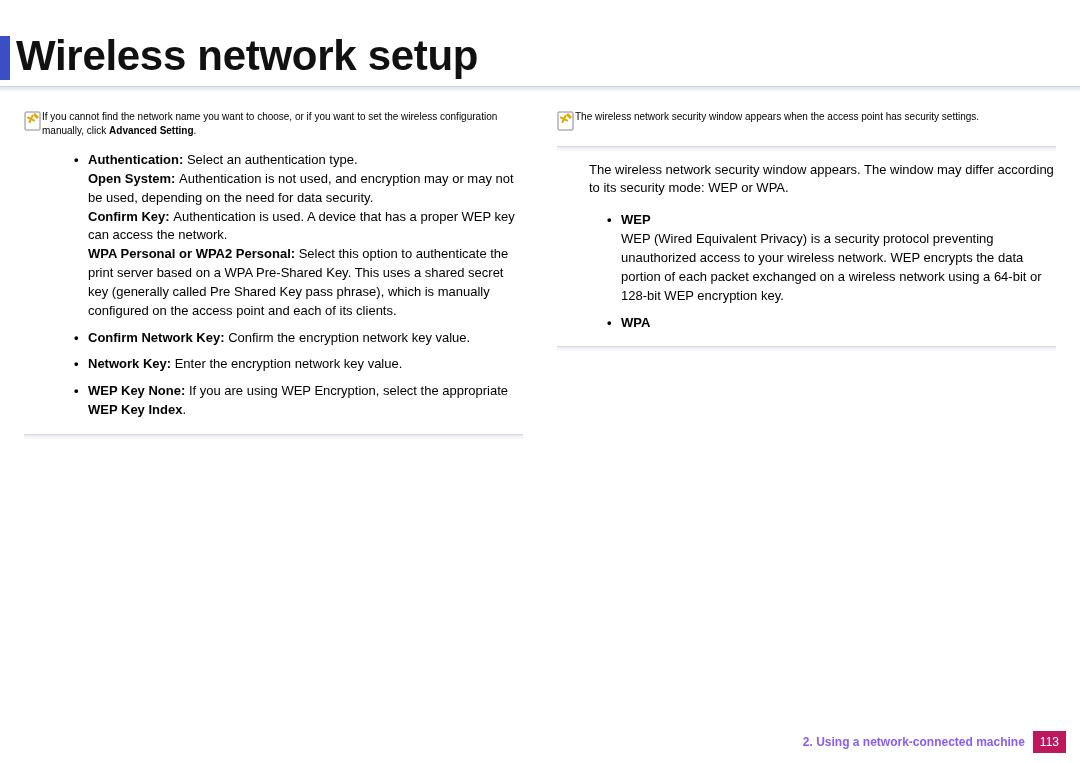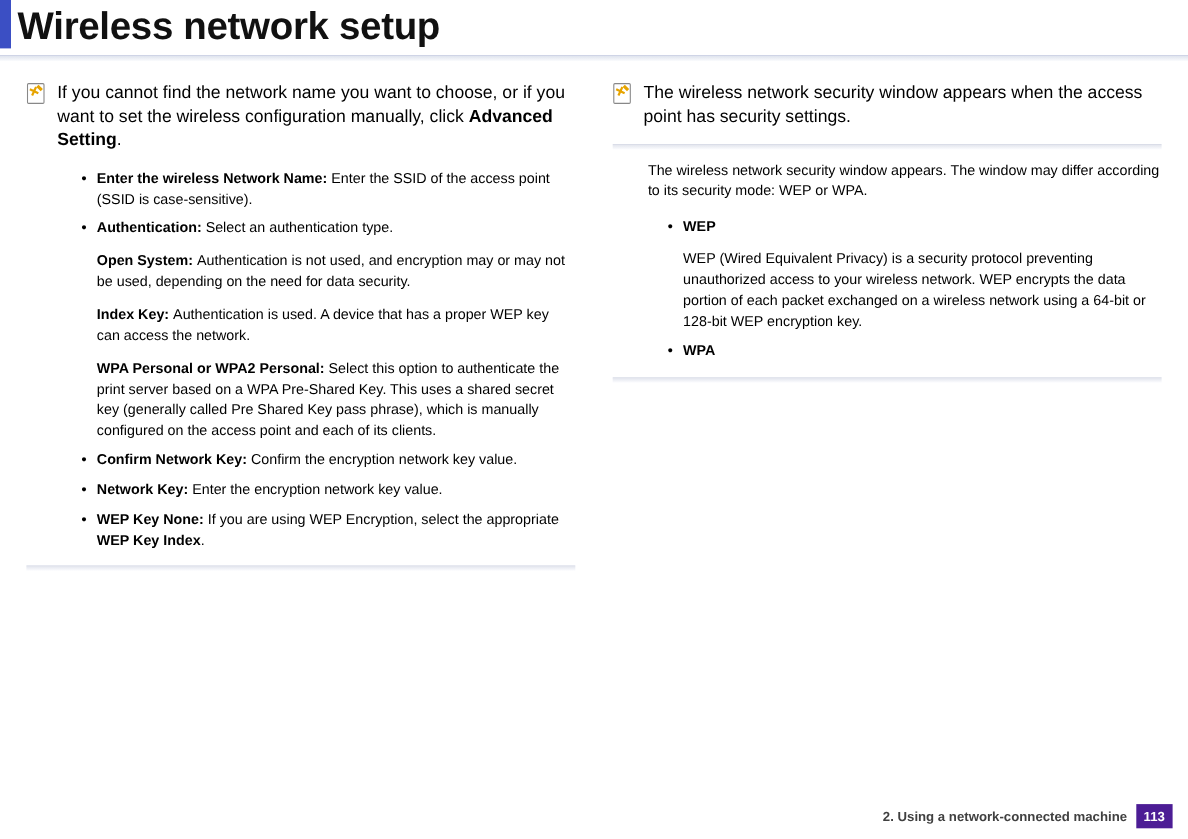--- a/index.html
+++ b/index.html
@@ -17,24 +17,25 @@
     align-items: flex-end;
     padding: 0 0 6px 0;
   }
   .header-bar {
     width: 10px;
     height: 44px;
     background: #3b4fc4;
     margin-right: 6px;
   }
   .title {
-    font-size: 35px;
+    font-size: 42px;
     font-weight: 700;
     letter-spacing: -0.3px;
     color: #111;
+    margin-top: 32px;
   }
   .rule {
     height: 6px;
     margin: 0 0 18px 0;
     background: linear-gradient(to bottom, #e0e4ee 0%, #f4f6fa 70%, #fff 100%);
     border-top: 1px solid #cfd4e6;
   }
   .rule-thin {
     height: 5px;
     margin: 14px 0 6px 0;
@@ -42,22 +43,21 @@
     border-top: 1px solid #d6dae6;
   }
   .columns {
     display: flex;
     gap: 34px;
     padding: 0 24px;
   }
   .col { width: 506px; }
   .note {
     display: flex;
-    gap: 10px;
-    font-size: 16px;
+    font-size: 10px;
     line-height: 1.35;
   }
   .note-icon {
     width: 18px; height: 22px;
     flex: 0 0 18px;
     position: relative;
   }
   .note-icon svg { width: 18px; height: 22px; }
   .bullets {
     margin: 14px 0 0 50px;
@@ -70,39 +70,39 @@
     padding-left: 14px;
     margin-bottom: 8px;
   }
   .bullets > li::before {
     content: "•";
     position: absolute;
     left: 0;
     top: 0;
     font-weight: bold;
   }
-  .para { margin-top: 11px; }
+  .para { margin-top: 0; }
   b { font-weight: 700; }
   .footer {
     position: absolute;
     bottom: 10px;
     right: 14px;
     display: flex;
     align-items: center;
     gap: 8px;
     font-size: 12px;
   }
   .footer-chapter {
-    color: #404040;
+    color: #8b5cf6;
     font-weight: 700;
   }
   .footer-pagebox {
-    background: #4c1d95;
+    background: #be185d;
     color: #fff;
-    font-weight: 700;
+    font-weight: 400;
     padding: 4px 7px;
     font-size: 12px;
   }
   .body-text { font-size: 13px; line-height: 1.4; margin: 10px 0 0 32px; }
 </style>
 </head>
 <body>
 
 <div class="header">
   <div class="header-bar"></div>
@@ -121,26 +121,23 @@
             <path d="M11 3 L15 7 L13 9 L9 5 Z" fill="#e6a400"></path>
           </svg>
       </span>
       <p>
         <span>If you cannot find the network name you want to choose, or if you want to set the wireless configuration manually, click </span><b>Advanced Setting</b><span>.</span>
       </p>
     </div>
 
     <ul class="bullets">
       <li>
-        <b>Enter the wireless Network Name: </b><span>Enter the SSID of the access point (SSID is case-sensitive).</span>
-      </li>
-      <li>
         <b>Authentication: </b><span>Select an authentication type.</span>
         <div class="para"><b>Open System: </b><span>Authentication is not used, and encryption may or may not be used, depending on the need for data security.</span></div>
-        <div class="para"><b>Index Key: </b><span>Authentication is used. A device that has a proper WEP key can access the network.</span></div>
+        <div class="para"><b>Confirm Key: </b><span>Authentication is used. A device that has a proper WEP key can access the network.</span></div>
         <div class="para"><b>WPA Personal or WPA2 Personal: </b><span>Select this option to authenticate the print server based on a WPA Pre-Shared Key. This uses a shared secret key (generally called Pre Shared Key pass phrase), which is manually configured on the access point and each of its clients.</span></div>
       </li>
       <li>
         <b>Confirm Network Key: </b><span>Confirm the encryption network key value.</span>
       </li>
       <li>
         <b>Network Key: </b><span>Enter the encryption network key value.</span>
       </li>
       <li>
         <b>WEP Key None: </b><span>If you are using WEP Encryption, select the appropriate </span><b>WEP Key Index</b><span>.</span>

